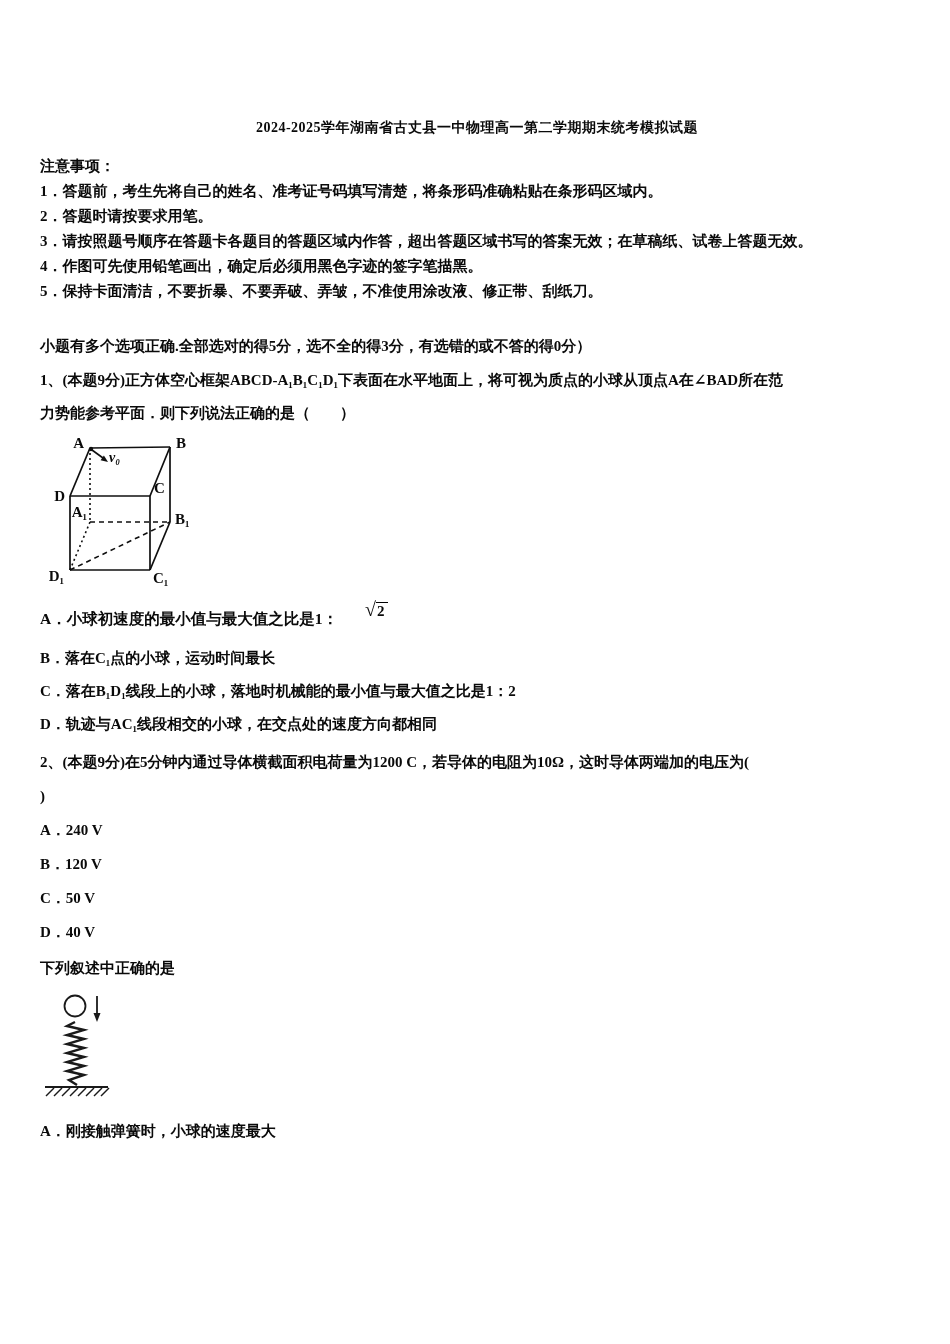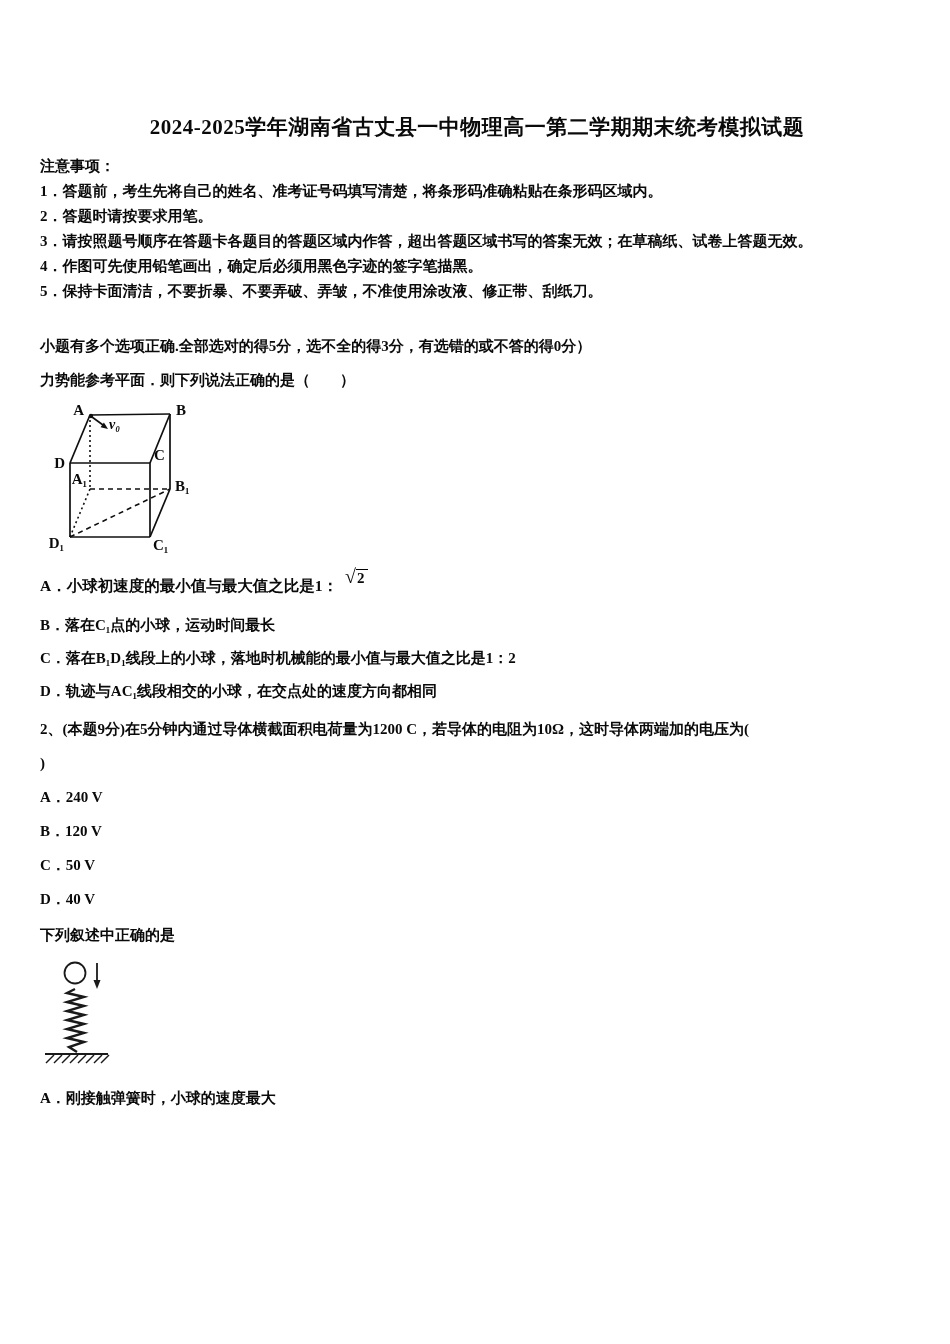--- a/index.html
+++ b/index.html
@@ -7,38 +7,38 @@
     width:950px; height:1344px;
     background:#ffffff;
     color:#0a0a0a;
     font-family:"Liberation Serif","DejaVu Serif",serif;
     font-weight:bold;
     overflow:hidden;
   }
   .page { padding:114px 36px 0 40px; box-sizing:border-box; }
   .title {
     text-align:center;
-    font-size:21px;
+    font-size:14px;
     line-height:27px;
     margin-bottom:13px;
     letter-spacing:0.5px;
     white-space:nowrap;
   }
   .line { font-size:15px; white-space:nowrap; }
   .notice-heading { line-height:25px; }
   .notice-item { line-height:25px; }
   .section-block { margin-top:31px; }
   .section-line { line-height:23px; }
   .q1-block { margin-top:6px; }
   .q1-line { line-height:33px; }
   .figure-cube-wrap { margin:4px 0 2px 0; height:152px; }
   .optA-row {
     display:flex; align-items:flex-end;
     height:38px; margin:6px 0 12px 0;
-    font-size:15.5px; white-space:nowrap;
+    font-size:15.5px; white-space:nowrap;gap:20px;
   }
   .sqrt { position:relative; top:-9px; margin-left:7px; white-space:nowrap; }
   .sqrt-sign { font-size:20px; font-weight:normal; }
   .sqrt-radicand { border-top:1.7px solid #000; font-size:15px; padding:0 4px 0 1px; }
   .opt-row { line-height:33px; }
   .q2-block { margin-top:4px; }
   .q2-row { line-height:34px; }
   .q3-block { margin-top:2px; }
   .q3-line { line-height:35px; }
   .figure-spring-wrap { margin:6px 0 10px 2px; height:110px; }
@@ -63,20 +63,21 @@
     <div class="line notice-item">3．请按照题号顺序在答题卡各题目的答题区域内作答，超出答题区域书写的答案无效；在草稿纸、试卷上答题无效。</div>
     <div class="line notice-item">4．作图可先使用铅笔画出，确定后必须用黑色字迹的签字笔描黑。</div>
     <div class="line notice-item">5．保持卡面清洁，不要折暴、不要弄破、弄皱，不准使用涂改液、修正带、刮纸刀。</div>
   </div>
 
   <div class="section-block">
     <div class="line section-line">小题有多个选项正确.全部选对的得5分，选不全的得3分，有选错的或不答的得0分）</div>
   </div>
 
   <div class="q1-block">
+    <div class="line q1-line">1、(本题9分)正方体空心框架ABCD-A₁B₁C₁D₁下表面在水平地面上，将可视为质点的小球从顶点A在∠BAD所在范</div>
     <div class="line q1-line">力势能参考平面．则下列说法正确的是（　　）</div>
 
     <div class="figure-cube-wrap">
       <svg width="170" height="152" viewBox="0 0 170 152">
         <g stroke="#0f0f0f" stroke-width="1.7" fill="none">
           <path d="M50,14 L130,13"></path>
           <path d="M130,13 L110,62"></path>
           <path d="M110,62 L30,62"></path>
           <path d="M30,62 L50,14"></path>
           <path d="M30,62 L30,136"></path>

